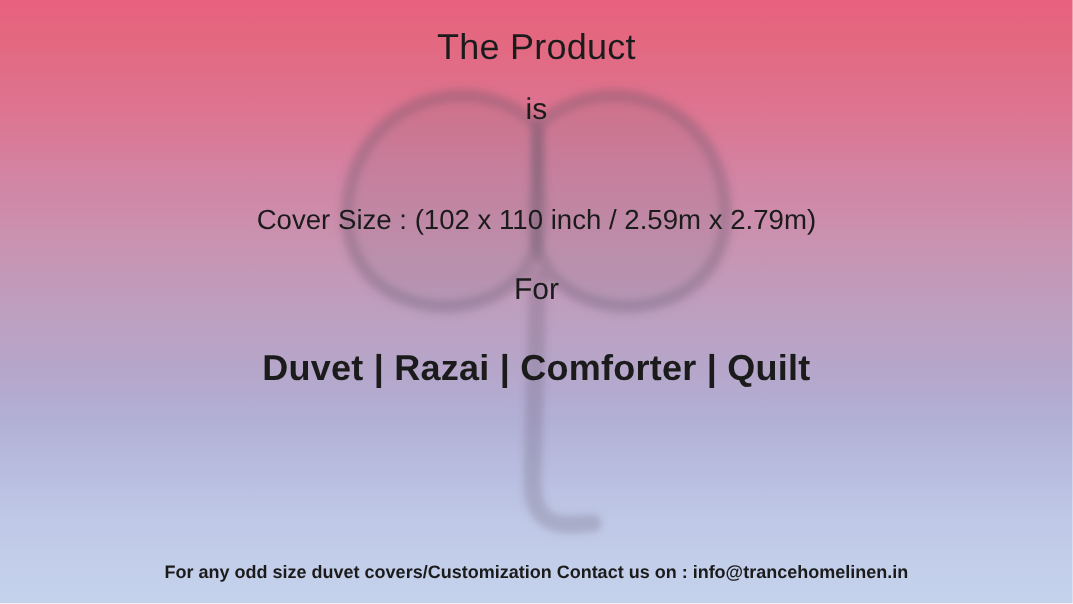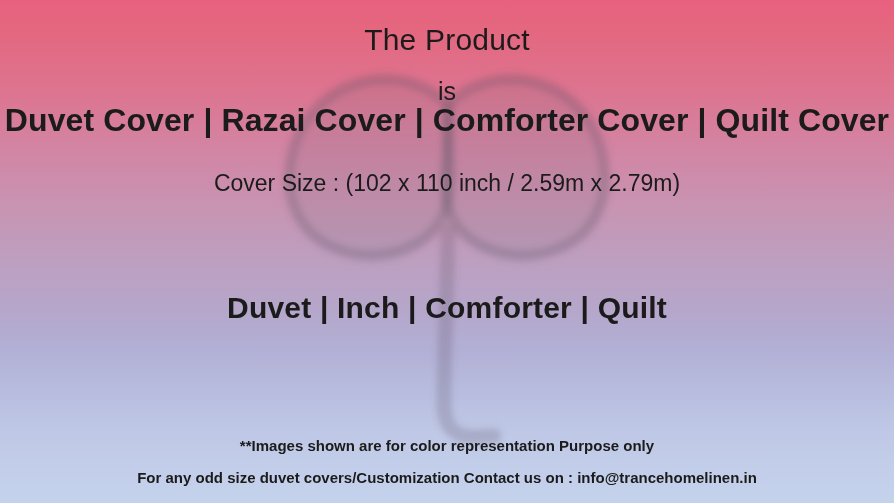--- a/index.html
+++ b/index.html
@@ -98,26 +98,25 @@
                L 494 436" fill="none" stroke="#5d5166" stroke-opacity="0.24" stroke-width="15" stroke-linecap="round"></path>
     </g>
   </svg>
 
   <div class="textlayer">
 
     <div class="line l-product">The Product</div>
 
     <div class="line l-is">is</div>
 
-    <div class="line l-covers">Duvet Cover | Razai Cover | Comforter Cover | Quilt Cover</div>
 
     <div class="line l-coversize">Cover Size : (102 x 110 inch / 2.59m x 2.79m)</div>
 
+    <div class="line l-for">For</div>
 
-    <div class="line l-items">Duvet | Inch | Comforter | Quilt</div>
+    <div class="line l-items">Duvet | Razai | Comforter | Quilt</div>
 
 
-    <div class="line l-note">**Images shown are for color representation Purpose only</div>
 
     <div class="line l-contact">For any odd size duvet covers/Customization Contact us on : info@trancehomelinen.in</div>
 
   </div>
 </div>
 
 </body></html>

